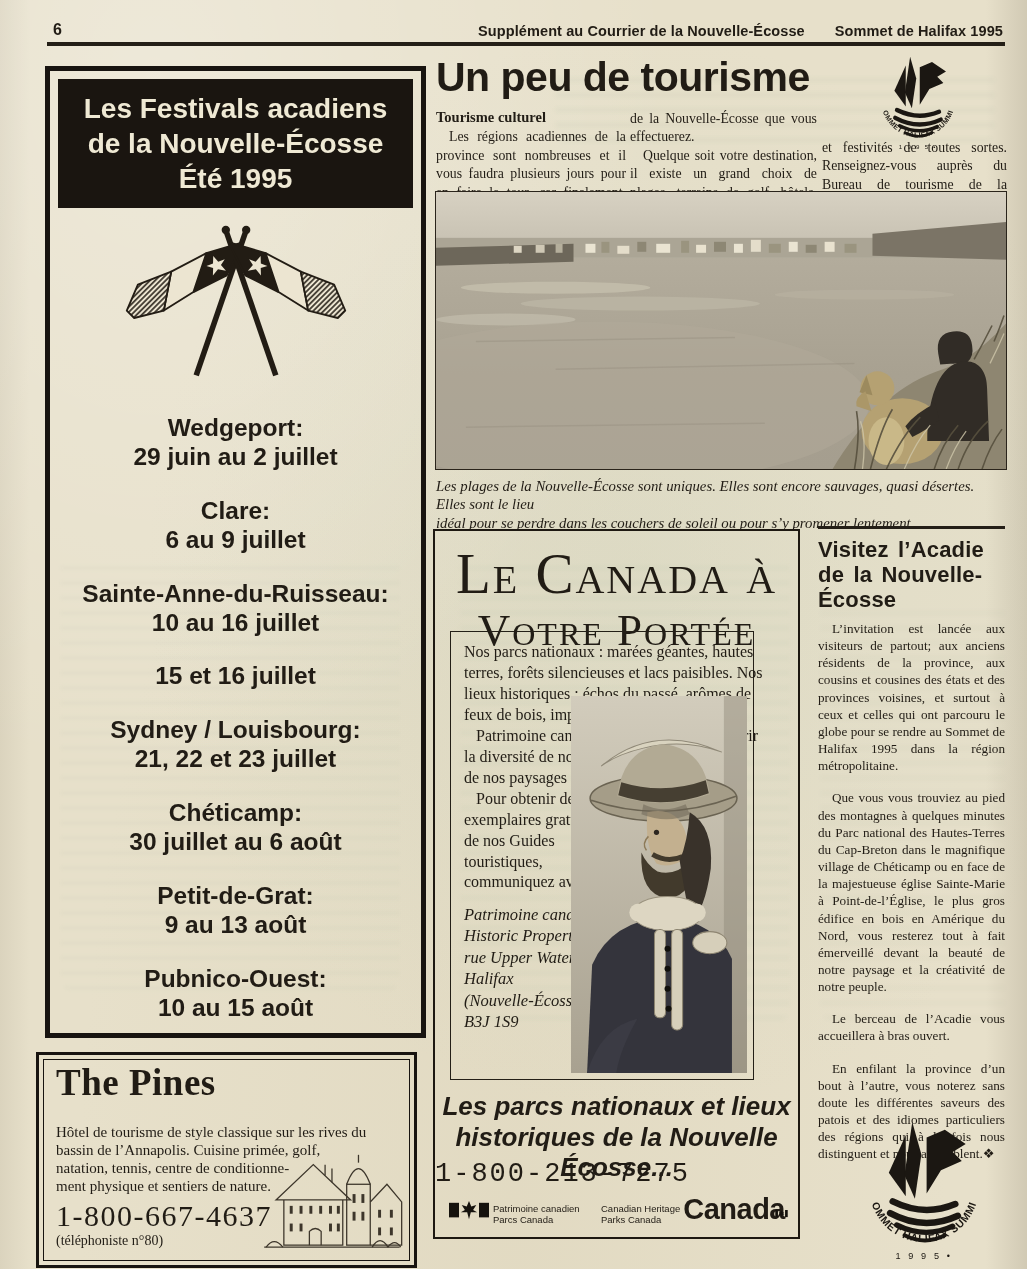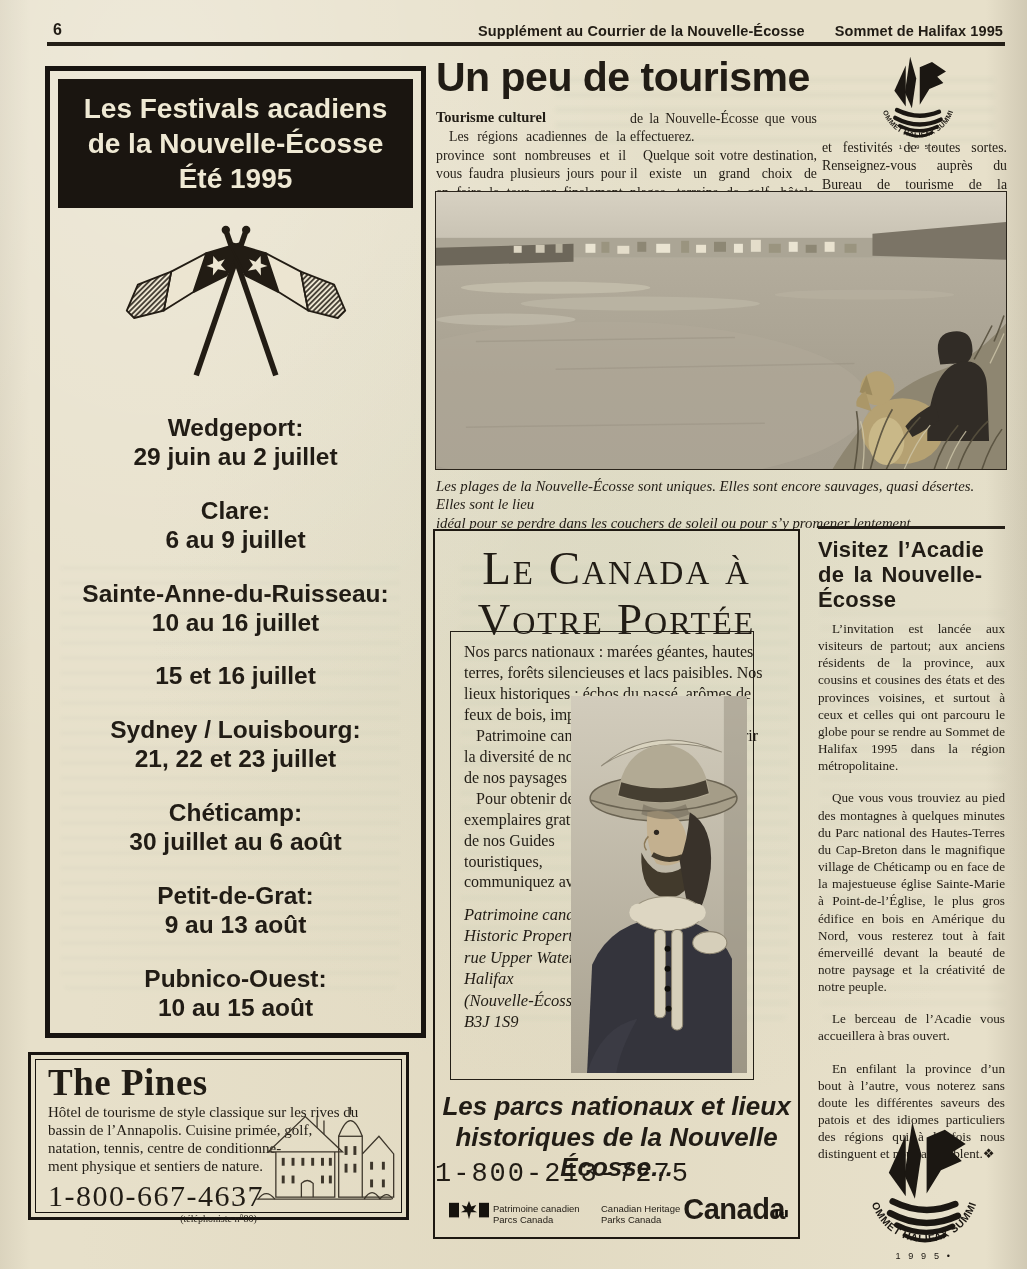--- a/index.html
+++ b/index.html
@@ -22,46 +22,46 @@
   .hdr{right:24px;top:23px;display:flex;gap:30px;font-size:14.5px;font-weight:bold;letter-spacing:.1px;}
   .hdr-rule{left:47px;top:42px;width:958px;height:3.5px;background:#241f17;}
   
   .fest-box{left:45px;top:66px;width:381px;height:972px;border:5px solid #181410;box-sizing:border-box;}
   .fest-title{margin:8px;background:#1a1510;color:#efe9d4;text-align:center;font-size:28px;font-weight:bold;
     line-height:1.25;padding:12px 14px;white-space:pre-line;}
   .flags-wrap{text-align:center;margin-top:10px;}
   .fest-list{margin-top:30px;}
   .fest-item{text-align:center;font-weight:bold;font-size:24.5px;line-height:1.18;margin-bottom:25px;}
   
-  .pines-box{left:28px;top:1052px;width:381px;height:168px;border:3px solid #181410;box-sizing:border-box;}
+  .pines-box{left:36px;top:1052px;width:381px;height:216px;border:3px solid #181410;box-sizing:border-box;}
   .pines-inner{position:absolute;inset:4px;border:1.5px solid #181410;}
   .pines-content{position:absolute;inset:0;padding:4px 12px;font-family:"Liberation Serif",serif;}
   .pines-title{font-size:37px;font-weight:bold;letter-spacing:.5px;line-height:1.05;}
-  .pines-body{font-size:15px;line-height:1.2;white-space:pre-line;margin-top:0;}
+  .pines-body{font-size:15px;line-height:1.2;white-space:pre-line;margin-top:20px;}
   .pines-phone{font-size:30px;letter-spacing:1.5px;margin-top:4px;}
-  .pines-note{font-size:10px;text-align:center;}
+  .pines-note{font-size:14px;}
   .pines-art{position:absolute;right:4px;bottom:3px;}
   
   .art-title{left:436px;top:54px;font-size:41px;font-weight:bold;letter-spacing:-.5px;}
   .logo-sm{left:874px;top:54px;}
   .serifcol{font-family:"Liberation Serif",serif;font-size:13.8px;line-height:1.34;text-align:justify;}
   .col1{left:436px;top:108px;width:190px;}
   .col2{left:630px;top:110px;width:187px;}
   .col3{left:822px;top:139px;width:185px;}
   .subhead{font-weight:bold;font-size:14.5px;text-align:left;margin-bottom:1px;}
   .indent{text-indent:13px;}
   .photo{left:435px;top:191px;width:572px;height:279px;border:1.5px solid #2a241b;box-sizing:border-box;background:#b0a999;}
   .photo svg{display:block;width:100%;height:100%;}
   .caption{left:436px;top:477px;width:571px;font-family:"Liberation Serif",serif;font-style:italic;
     font-size:14.8px;line-height:1.25;white-space:pre-line;}
   
   .ad{left:433px;top:529px;width:367px;height:710px;border:2px solid #1d1811;box-sizing:border-box;}
   .ad-head{text-align:center;font-family:"Liberation Serif",serif;font-variant:small-caps;
     letter-spacing:2px;line-height:1.1;margin-top:12px;}
-  .ad-head .l1{font-size:47px;}
+  .ad-head .l1{font-size:57px;}
   .ad-head .l2{font-size:45px;}
   .ad-inner{position:absolute;left:15px;top:100px;width:304px;height:449px;border:1.5px solid #241f17;box-sizing:border-box;}
   .ad-body{position:absolute;left:13px;top:10px;width:310px;font-family:"Liberation Serif",serif;
     font-size:16px;line-height:1.31;white-space:pre-line;}
   .ad-address{position:absolute;left:13px;top:272px;width:160px;font-family:"Liberation Serif",serif;font-style:italic;
     font-size:16.5px;line-height:1.3;white-space:pre-line;}
   .ad-photo{position:absolute;right:6px;top:64px;width:176px;height:377px;}
   .ad-photo svg{display:block;width:100%;height:100%;}
   .ad-tagline{position:absolute;left:0;top:560px;width:100%;text-align:center;font-family:Liberation Sans, sans-serif;
     font-style:italic;font-weight:bold;font-size:26px;line-height:1.18;white-space:pre-line;}

